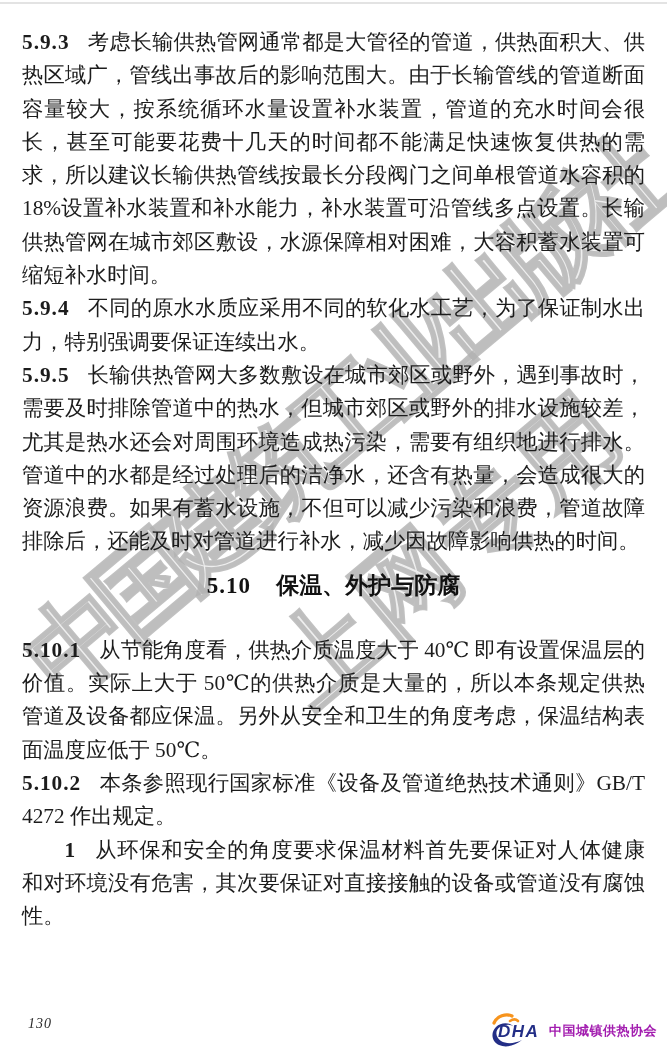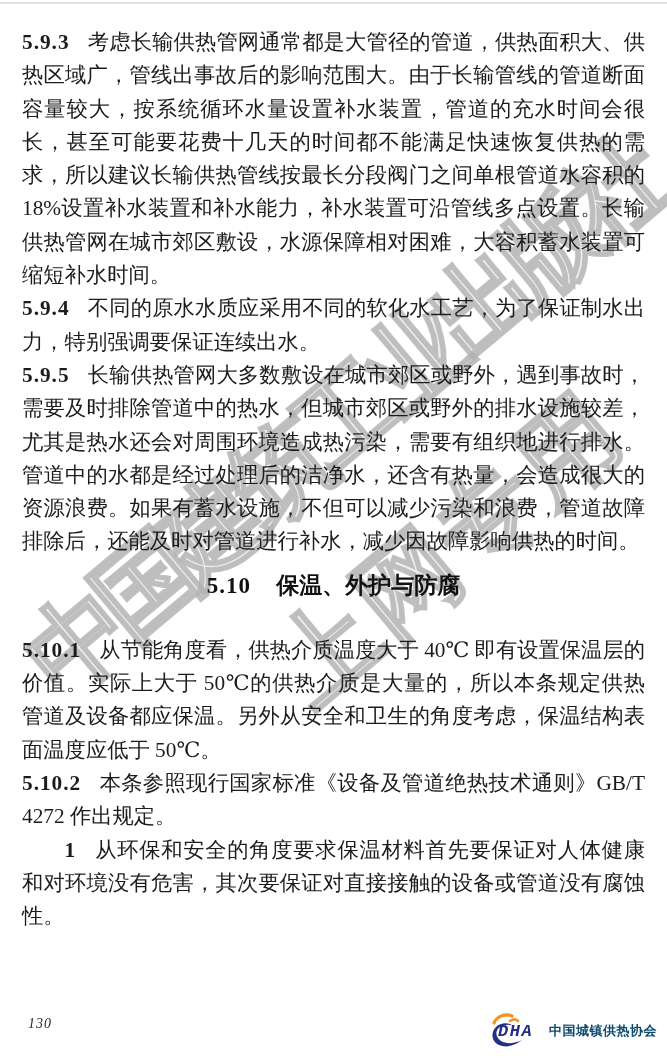--- a/index.html
+++ b/index.html
@@ -81,31 +81,31 @@
   }
   .logo {
     position: absolute;
     left: 484px; top: 1008px;
     width: 178px; height: 42px;
     z-index: 2;
   }
   .logo svg { position: absolute; left: 0; top: 2px; }
   .logo .dha {
     position: absolute; left: 14px; top: 14px;
-    font-family: Liberation Mono, monospace;
+    font-family: Liberation Sans, sans-serif;
     font-weight: bold; font-style: italic;
     font-size: 17px; letter-spacing: 1.5px;
     color: #232e86;
   }
   .logo .cn {
     position: absolute; left: 65px; top: 14px;
     font-family: "Liberation Sans", "DejaVu Sans", sans-serif;
     font-weight: bold;
     font-size: 13px; letter-spacing: 0.5px;
-    color: #0c4a6e;
+    color: #a21caf;
     white-space: nowrap;
   }
 </style>
 </head>
 <body>
 
 <div class="top-rule"></div>
 
 <div class="wm wm-1">中国建筑工业出版社</div>
 <div class="wm wm-2">上网专用</div>

